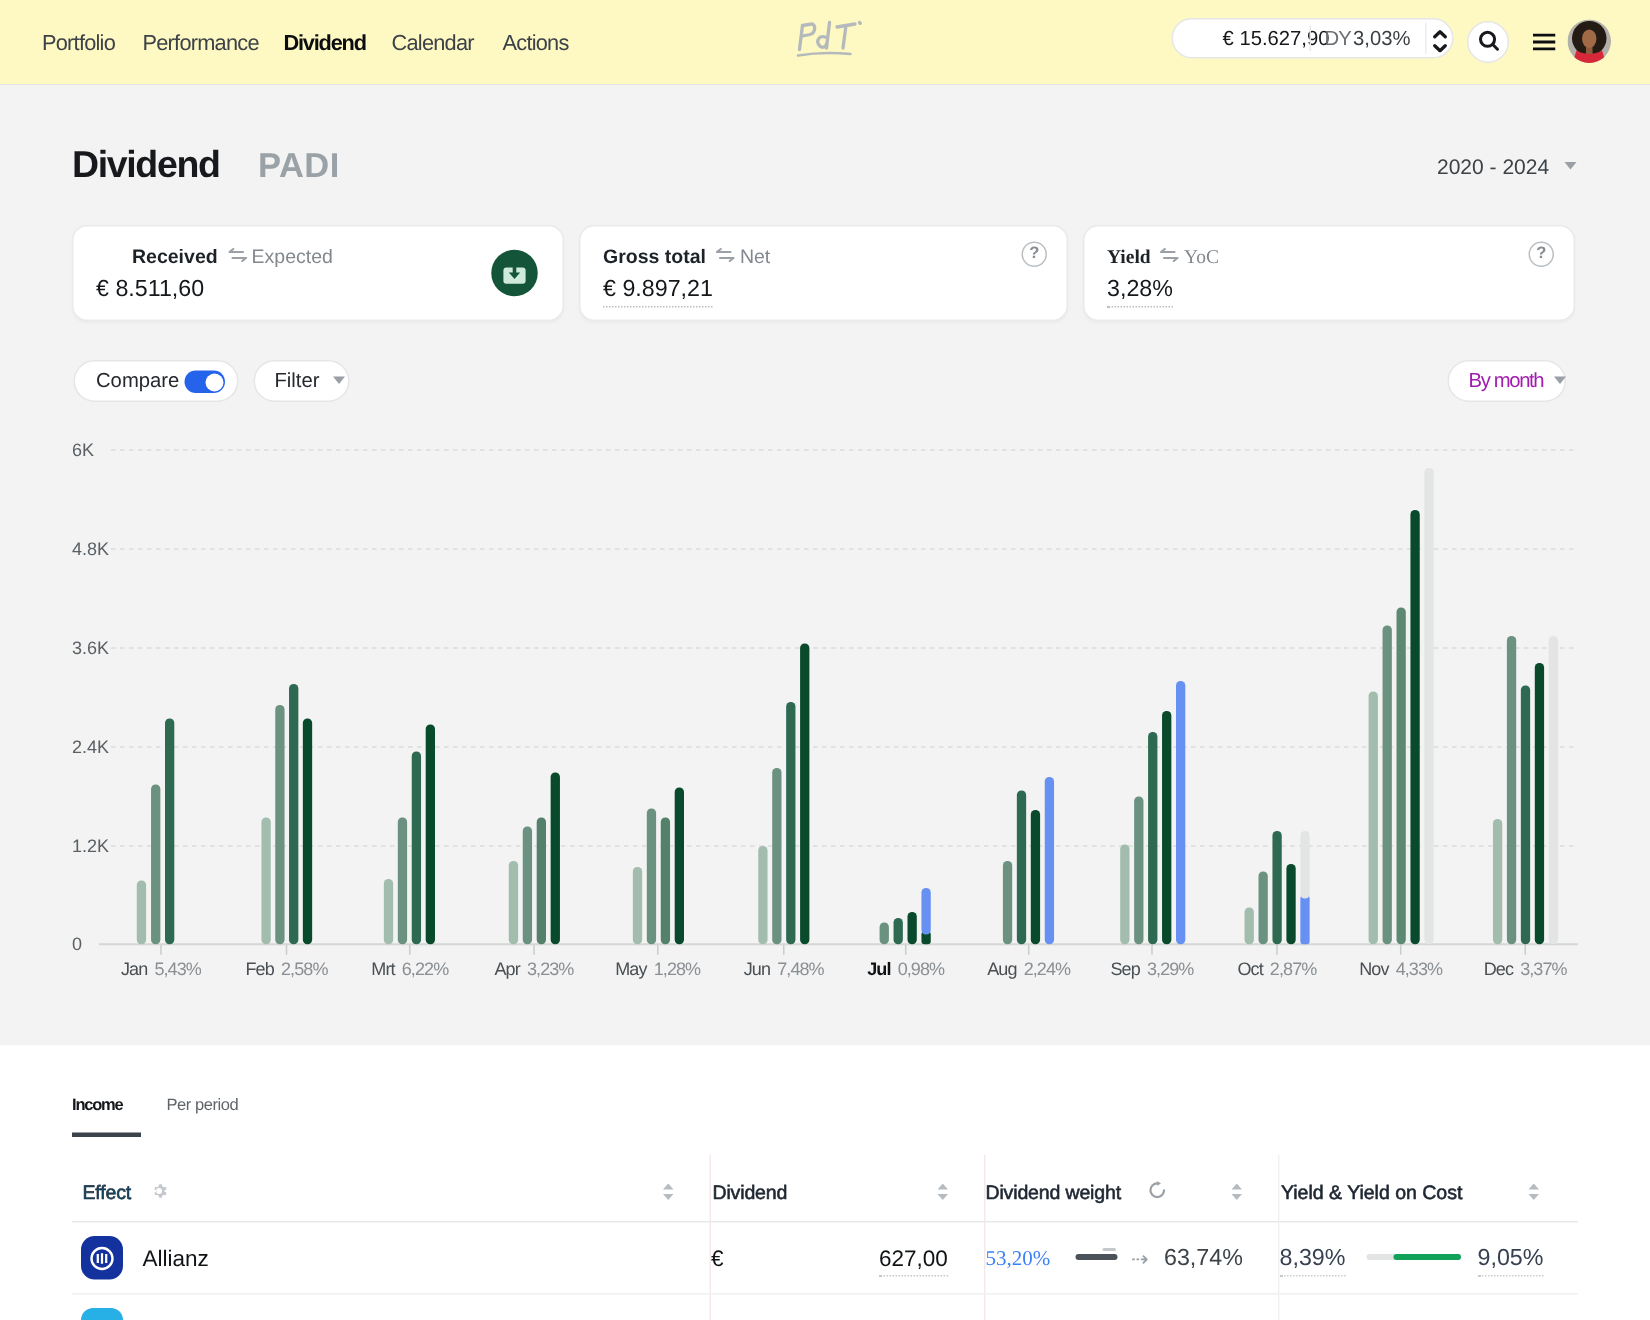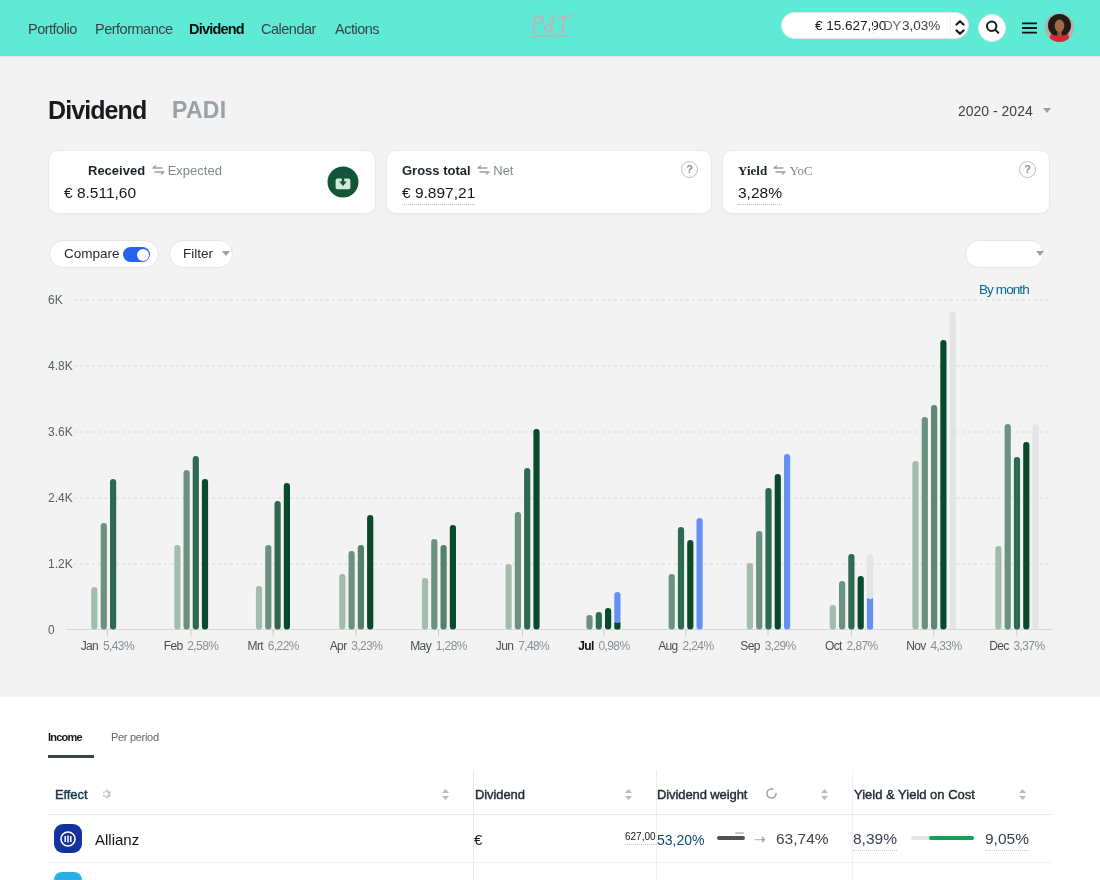--- a/index.html
+++ b/index.html
@@ -2,21 +2,21 @@
 <html><head>
 <meta charset="utf-8">
 <style>
   * { margin:0; padding:0; box-sizing:border-box; }
   html,body { width:1100px; height:880px; overflow:hidden; background:#fff;
     font-family:"Liberation Sans", sans-serif; }
   .abs { position:absolute; }
   #page { position:relative; width:1100px; height:880px; background:#fff; }
 
   
-  #nav { position:absolute; left:0; top:0; width:1100px; height:57px; background:#5eead4; border-bottom:1px solid #e5e7e6; }
+  #nav { position:absolute; left:0; top:0; width:1100px; height:57px; background:#fef9c3; border-bottom:1px solid #e5e7e6; }
   .navitem { position:absolute; top:21px; font-size:14.5px; color:#3c4248; letter-spacing:-0.5px; }
   
   #hero { position:absolute; left:0; top:57px; width:1100px; height:640px; background:#f2f3f2; }
 
   .card { position:absolute; top:150px; height:64px; background:#fff; border:1px solid #e9ebea;
     border-radius:10px; box-shadow:0 1px 2px rgba(20,30,25,0.04); }
   .cardlabel { position:absolute; top:163px; font-size:13px; color:#1d2227; font-weight:bold; white-space:nowrap; }
   .cardlabel .sub { color:#82888d; font-weight:normal; }
   .cardval { position:absolute; left:16px; top:35px; font-size:15.5px; color:#15181b; }
   .dotted { border-bottom:1.5px dotted #b9bec2; padding-bottom:2px; }
@@ -127,21 +127,21 @@
 
   <div class="pill" style="left:49px; width:110px;"></div>
   <span class="abs" style="left:64px; top:246px; font-size:13.5px; color:#25292e;">Compare</span>
   <div class="abs" style="left:123px; top:247px; width:27px; height:15px; border-radius:8px; background:#2563eb;">
     <div style="position:absolute; right:1.5px; top:1.5px; width:12px; height:12px; border-radius:50%; background:#fff;"></div>
   </div>
   <div class="pill" style="left:169px; width:64px;"></div>
   <span class="abs" style="left:183px; top:246px; font-size:13.5px; color:#25292e;">Filter</span>
   <span class="caret abs" style="left:216px; top:251px;"></span>
   <div class="pill" style="left:965px; width:79px;"></div>
-  <span class="abs" style="left:979px; top:246px; font-size:13.5px; color:#0369a1; letter-spacing:-0.9px;margin-top:36px;">By month</span>
+  <span class="abs" style="left:979px; top:246px; font-size:13.5px; color:#a21caf; letter-spacing:-0.9px;">By month</span>
   <span class="caret abs" style="left:1030px; top:251px;"></span>
 
   <svg id="chart" class="abs" style="left:0; top:280px;" width="1100" height="385" viewBox="0 0 1100 385">
     <line x1="74" y1="20" x2="1052" y2="20" stroke="#dadcda" stroke-width="1" stroke-dasharray="3 3"></line>
     <text x="48" y="24" font-size="12" fill="#5a6065">6K</text>
     <line x1="74" y1="86" x2="1052" y2="86" stroke="#dadcda" stroke-width="1" stroke-dasharray="3 3"></line>
     <text x="48" y="90" font-size="12" fill="#5a6065">4.8K</text>
     <line x1="74" y1="152" x2="1052" y2="152" stroke="#dadcda" stroke-width="1" stroke-dasharray="3 3"></line>
     <text x="48" y="156" font-size="12" fill="#5a6065">3.6K</text>
     <line x1="74" y1="218" x2="1052" y2="218" stroke="#dadcda" stroke-width="1" stroke-dasharray="3 3"></line>
@@ -270,22 +270,22 @@
 
     <div class="abs" style="left:48px; top:117px; width:1004px; height:1px; background:#e7e9eb;"></div>
 
     <div class="abs" style="left:54px; top:127px; width:28px; height:29px; border-radius:9px; background:#14329e;"></div>
     <svg class="abs" style="left:59px; top:132.5px;" width="18" height="18" viewBox="0 0 18 18">
       <circle cx="9" cy="9" r="7" fill="none" stroke="#fff" stroke-width="1.6"></circle>
       <path d="M6.2 6 V12 M9 5.5 V12.5 M11.8 6 V12" stroke="#fff" stroke-width="1.5"></path>
     </svg>
     <span class="abs" style="left:95px; top:134px; font-size:15px; color:#111417;">Allianz</span>
     <span class="abs" style="left:474px; top:134px; font-size:15px; color:#111417;">€</span>
-    <span class="abs" style="left:586px; top:134px; font-size:10px; color:#111417; border-bottom:1.5px dotted #c3c7cb; padding-bottom:2px;margin-left:39px;">627,00</span>
-    <span class="abs" style="left:657px; top:135px; font-size:14px; color:#0c4a6e;">53,20%</span>
+    <span class="abs" style="left:586px; top:134px; font-size:15px; color:#111417; border-bottom:1.5px dotted #c3c7cb; padding-bottom:2px;">627,00</span>
+    <span class="abs" style="left:657px; top:135px; font-size:14px; color:#3b82f6;font-family:Liberation Serif, serif;">53,20%</span>
     <div class="abs" style="left:717px; top:139px; width:28px; height:4px; border-radius:2px; background:#4b5259;"></div>
     <div class="abs" style="left:735px; top:134.5px; width:9px; height:2.5px; border-radius:1px; background:#c6c9cc;"></div>
     <span class="abs" style="left:754px; top:134px; font-size:14px; color:#9aa0a6;">⇢</span>
     <span class="abs" style="left:776px; top:133px; font-size:15.5px; color:#3c4349;">63,74%</span>
     <span class="abs" style="left:853px; top:133px; font-size:15.5px; color:#374151; border-bottom:1.5px dotted #c9ccce; padding-bottom:2px;">8,39%</span>
     <div class="abs" style="left:911px; top:139px; width:63px; height:4px; border-radius:2px; background:#e2e5e4;"></div>
     <div class="abs" style="left:929px; top:139px; width:45px; height:4px; border-radius:2px; background:#12a158;"></div>
     <span class="abs" style="left:985px; top:133px; font-size:15.5px; color:#374151; border-bottom:1.5px dotted #c9ccce; padding-bottom:2px;">9,05%</span>
     <div class="abs" style="left:48px; top:165px; width:1004px; height:1px; background:#eef0f2;"></div>
 

